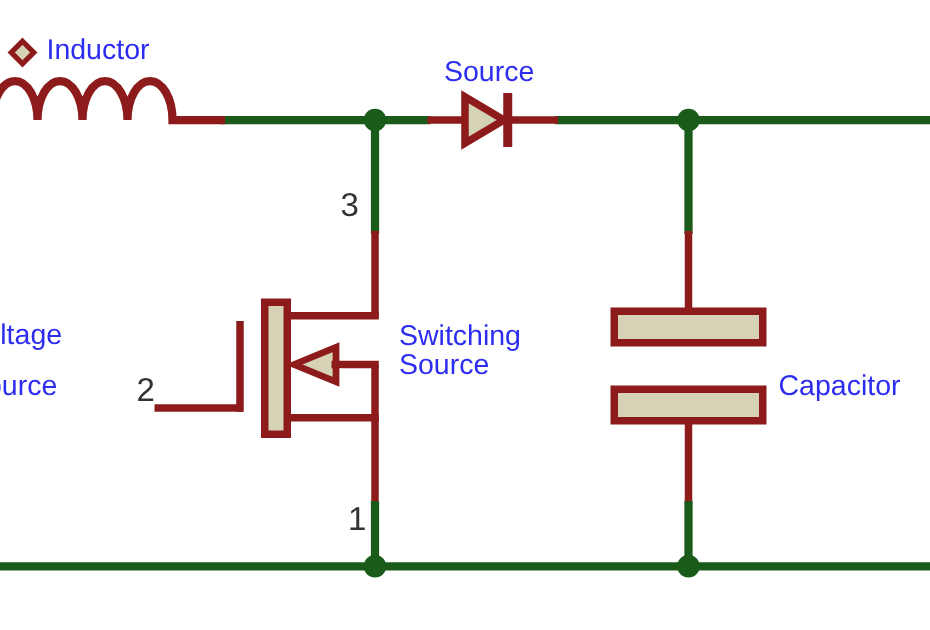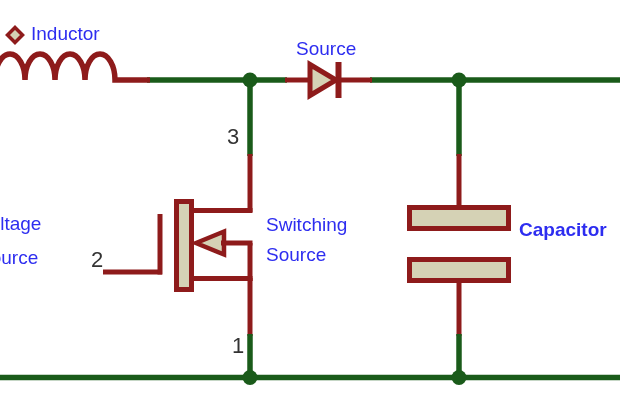--- a/index.html
+++ b/index.html
@@ -14,21 +14,21 @@
     font-family:"Liberation Sans", sans-serif;
     font-size:19px; line-height:19px;
   }
   .lbl.blue { color:#2d2df0; }
   .pin {
     position:absolute; white-space:nowrap;
     font-family:"Liberation Sans", sans-serif;
     font-size:22px; line-height:22px; color:#333333;
   }
   .line { display:block; }
-  .line.gap30 { margin-bottom:11px; }
+  .line.gap30 { }
   .line.gap34 { margin-bottom:15px; }
 </style>
 </head>
 <body>
 
 <div class="stage">
 
   <svg width="620" height="420" viewBox="0 0 620 420">
 
     <g>
@@ -83,21 +83,21 @@
 
   <div class="lbl blue" style="left:31px; top:24px;">Inductor</div>
 
   <div class="lbl blue" style="left:296px; top:39px;">Source</div>
 
   <div class="lbl blue" style="left:266px; top:215px;">
     <span class="line gap30">Switching</span>
     <span class="line">Source</span>
   </div>
 
-  <div class="lbl blue" style="left:519px; top:220px;font-weight:bold;">Capacitor</div>
+  <div class="lbl blue" style="left:519px; top:248px;">Capacitor</div>
 
   <div class="lbl blue" style="left:-22px; top:214px;">
     <span class="line gap34">Voltage</span>
     <span class="line">Source</span>
   </div>
 
   <div class="pin" style="left:227px; top:126px;">3</div>
   <div class="pin" style="left:91px; top:249px;">2</div>
   <div class="pin" style="left:232px; top:335px;">1</div>
 

